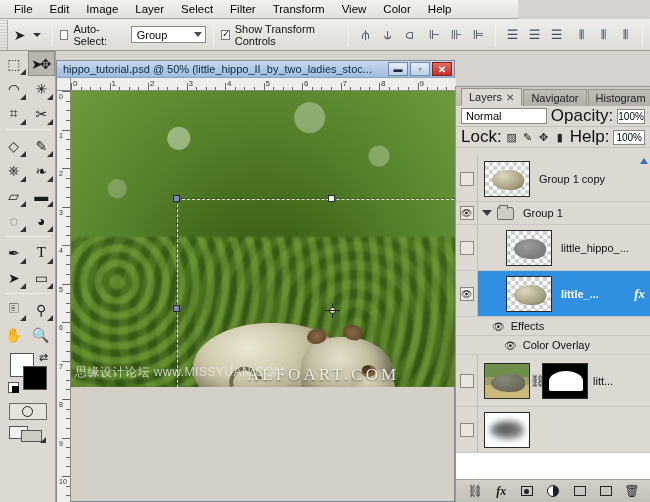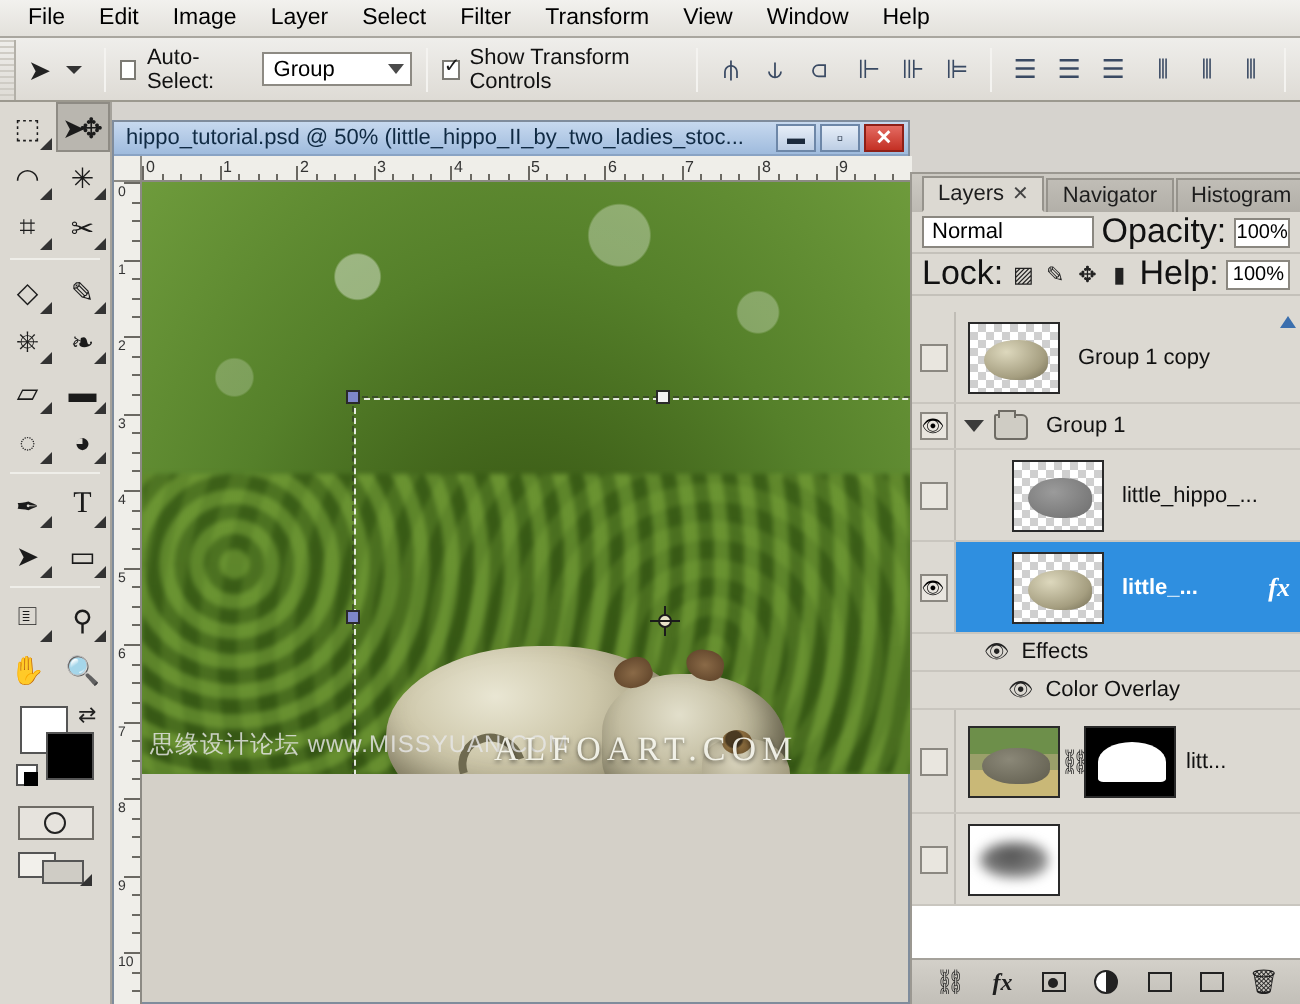--- a/index.html
+++ b/index.html
@@ -7,21 +7,21 @@
     width: 650px; height: 502px;
     font-family: "Liberation Sans", sans-serif;
     font-size: 11px;
     overflow: hidden;
     background: #d6d3ce;
   }
   #app { position: relative; width: 650px; height: 502px; }
 
   
   .menubar {
-    position: absolute; left: 0; top: 0; width: 650px; height: 19px;
+    position: absolute; left: 0; top: 0; width: 518px; height: 19px;
     background: linear-gradient(#f2f1ee, #e3e1dc);
     border-bottom: 1px solid #a9a69f;
     display: flex; align-items: center; padding-left: 6px;
   }
   .menubar .mi {
     font-size: 11.5px; color: #000; padding: 2px 9px 3px 8px;
     white-space: nowrap; cursor: default;
   }
 
   
@@ -374,21 +374,21 @@
 
   <div class="menubar">
     <div class="mi">File</div>
     <div class="mi">Edit</div>
     <div class="mi">Image</div>
     <div class="mi">Layer</div>
     <div class="mi">Select</div>
     <div class="mi">Filter</div>
     <div class="mi">Transform</div>
     <div class="mi">View</div>
-    <div class="mi">Window</div>
+    <div class="mi">Color</div>
     <div class="mi">Help</div>
   </div>
 
   <div class="optionsbar">
     <div class="ob-grip"></div>
     <div class="tool-preset">
       <span class="glyph">➤</span>
       <span class="caret"></span>
     </div>
     <div class="vsep"></div>

